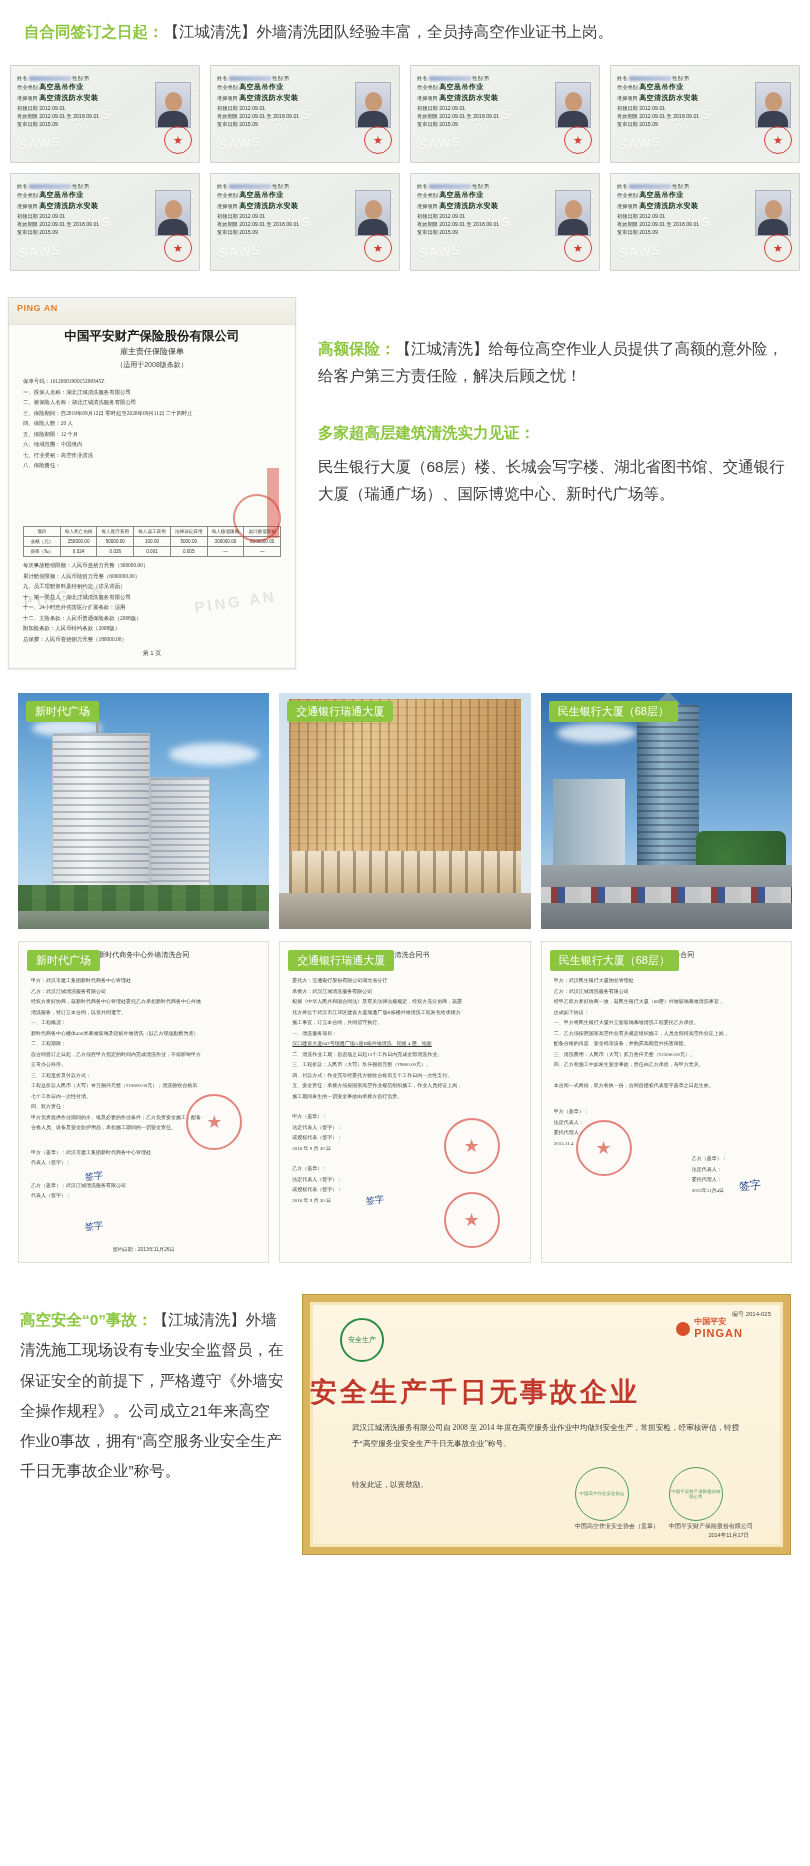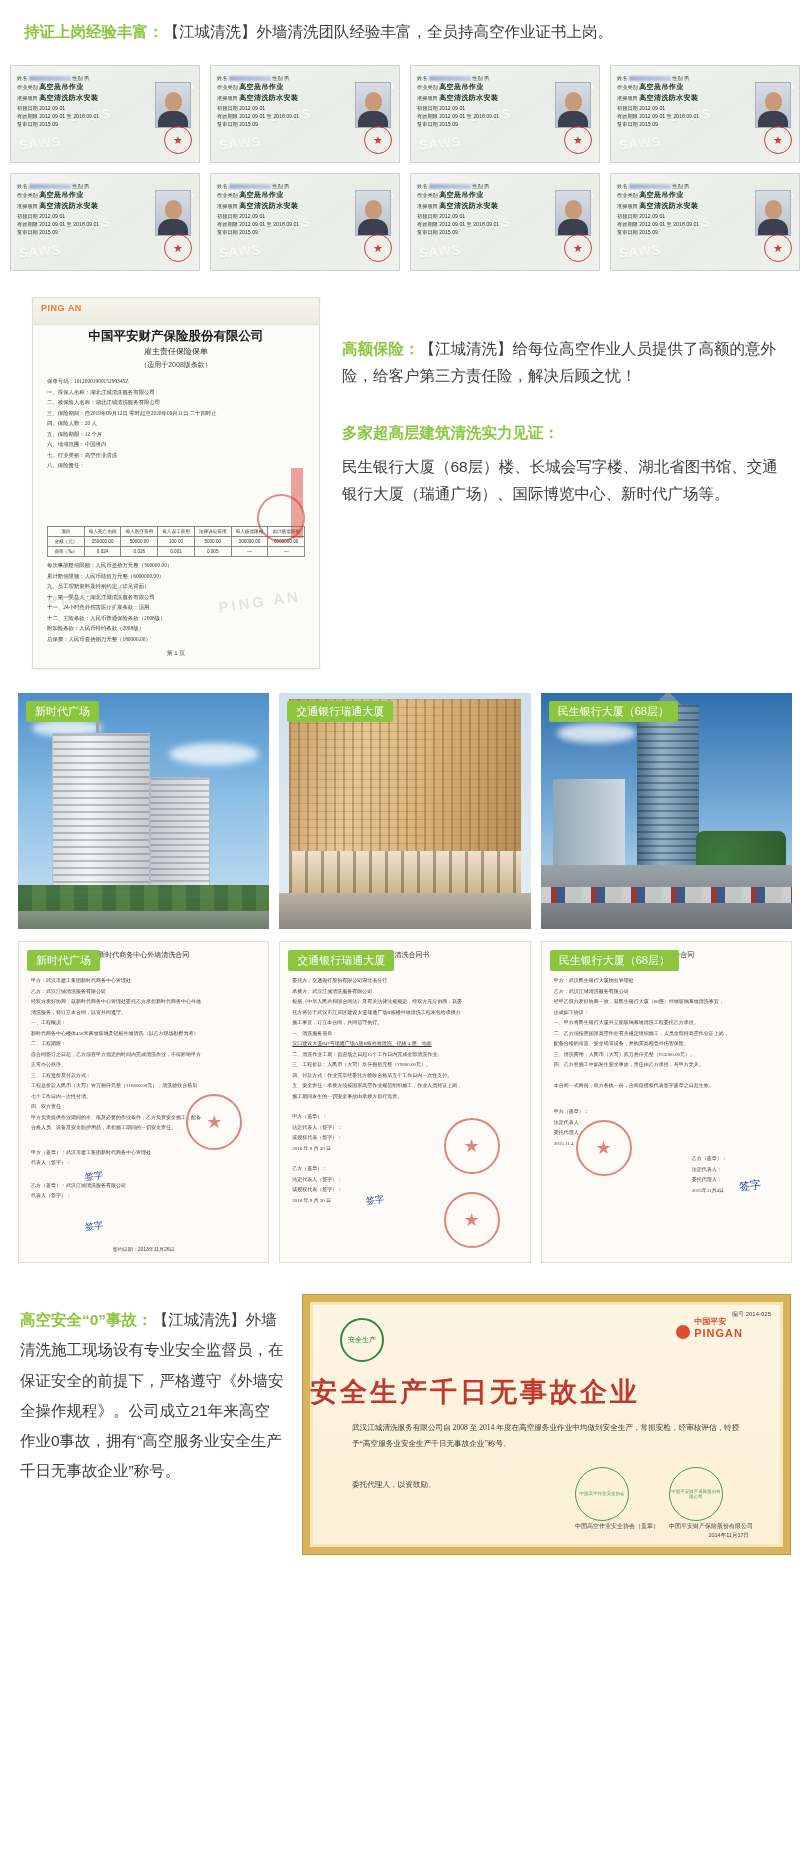--- a/index.html
+++ b/index.html
@@ -145,21 +145,21 @@
   }
   .cert-seal .star {
     font-size: 11px;
     line-height: 1;
   }
 
   
   .sec2 {
     display: flex;
     gap: 22px;
-    padding: 14px 20px 10px 32px;
+    padding: 14px 20px 10px 8px;
     align-items: flex-start;
   }
   .doc-ins {
     position: relative;
     width: 286px;
     height: 370px;
     background: #fbfbf8;
     border: 1px solid #ddd;
     box-shadow: 0 1px 2px rgba(0,0,0,.08);
     overflow: hidden;
@@ -550,21 +550,21 @@
   .cert-big .code {
     position: absolute;
     right: 12px; top: 8px;
     font-size: 6px;
     color: #4a4a4a;
   }
   .cert-big .brandwrap {
     position: absolute;
     right: 40px; top: 16px;
     display: flex;
-    align-items: flex-end;
+    align-items: center;
     gap: 4px;
   }
   .cert-big .pa-mark {
     width: 14px; height: 14px;
     border-radius: 50%;
     background: #d94f2a;
   }
   .cert-big .brand1 {
     font-size: 8px;
     color: #d94f2a;
@@ -652,21 +652,21 @@
     color: #444;
   }
 </style>
 </head>
 <body>
 
 <div class="page">
 
   <div class="sec1">
     <div class="lead">
-      <span class="hl">持证上岗经验丰富：</span><span>【江城清洗】外墙清洗团队经验丰富，全员持高空作业证书上岗。</span>
+      <span class="hl">自合同签订之日起：</span><span>【江城清洗】外墙清洗团队经验丰富，全员持高空作业证书上岗。</span>
     </div>
   </div>
 
   <div class="cert-grid">
 
     <div class="cert-card">
       <span class="wm a">SAWS</span>
       <span class="wm b">SAWS</span>
       <span class="wm c">SAWS</span>
       <span class="wm d">SAWS</span>
@@ -1076,21 +1076,21 @@
       </div>
       <div class="brandwrap">
         <span class="pa-mark"></span>
         <span>
           <span class="brand1" style="display:block">中国平安</span>
           <span class="brand2" style="display:block">PINGAN</span>
         </span>
       </div>
       <div class="title">安全生产千日无事故企业</div>
       <div class="body">武汉江城清洗服务有限公司自 2008 至 2014 年度在高空服务业作业中均做到安全生产，常抓安检，经审核评估，特授予“高空服务业安全生产千日无事故企业”称号。</div>
-      <div class="note">委托代理人，以资鼓励。</div>
+      <div class="note">特发此证，以资鼓励。</div>
 
       <div class="seals">
         <div>
           <div class="seal-o">
             <span>中国高空作业安全协会</span>
           </div>
           <div class="seal-txt">中国高空作业安全协会（盖章）</div>
         </div>
         <div>
           <div class="seal-o">

